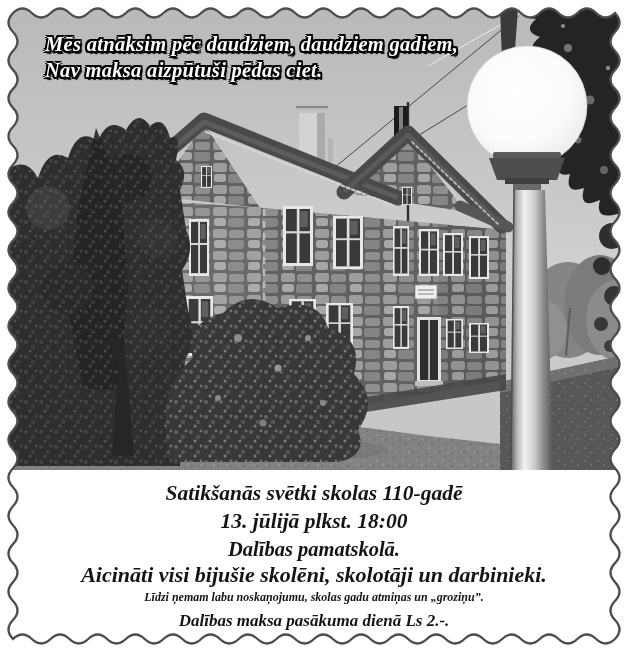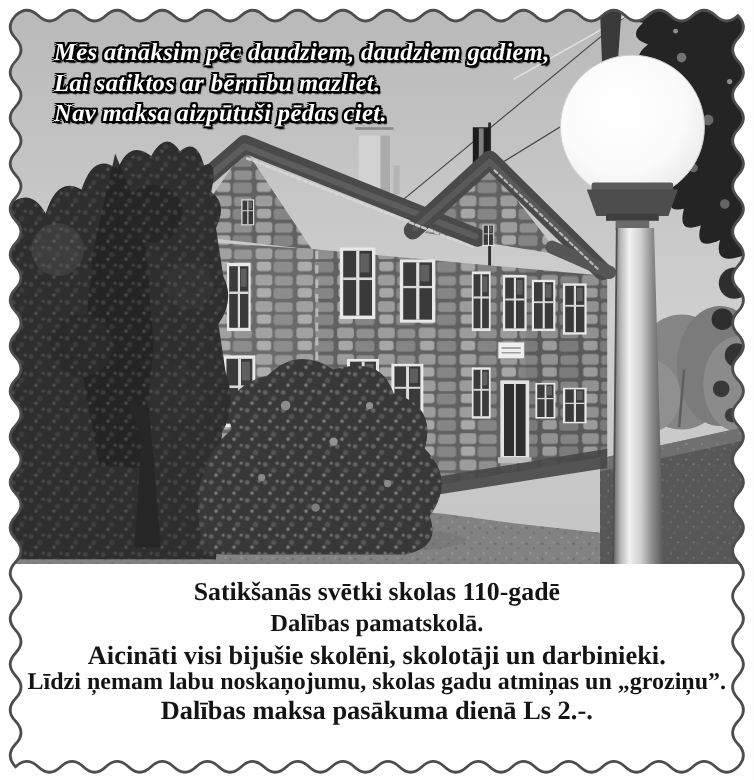--- a/index.html
+++ b/index.html
@@ -4,27 +4,27 @@
 <style>
   html,body{margin:0;padding:0;background:#ffffff;}
   body{width:628px;height:650px;overflow:hidden;font-family:"Liberation Serif",serif;}
   .card{position:relative;width:500px;height:650px;background:#ffffff;}
   .photo{position:absolute;left:8px;top:8px;width:612px;height:462px;background:#c7c7c7;}
   .photo svg{display:block;width:100%;height:100%;}
   .poem{position:absolute;left:37px;top:24px;line-height:25.5px;
         font-style:italic;font-weight:bold;font-size:20.5px;color:#ffffff;letter-spacing:.3px;
         text-shadow:-1.6px -1.6px 0 #000, 1.6px -1.6px 0 #000, -1.6px 1.6px 0 #000, 1.6px 1.6px 0 #000,
                     -1.9px 0 0 #000, 1.9px 0 0 #000, 0 -1.9px 0 #000, 0 1.9px 0 #000, 2px 2.5px 1px #000;}
-  .announcement{position:absolute;left:0;top:479px;width:628px;text-align:center;color:#141414;font-weight:bold;}
+  .announcement{position:absolute;left:0;top:479px;width:628px;text-align:center;color:#141414;font-weight:bold;font-style:italic;}
   .a1{font-size:21.5px;line-height:28px;}
   .a2{font-size:21.5px;line-height:29px;}
   .a3{font-size:20.5px;line-height:27px;}
   .a4{font-size:22px;line-height:23px;}
-  .a5{font-size:20px;line-height:23px;}
-  .a6{font-size:22px;line-height:23px;}
+  .a5{font-size:12px;line-height:23px;}
+  .a6{font-size:17px;line-height:23px;}
   .border-overlay{position:absolute;left:0;top:0;width:628px;height:650px;pointer-events:none;z-index:10;}
 </style>
 </head>
 <body>
 
 <div class="card">
 
   <div class="photo">
     <svg viewBox="0 0 612 462" preserveAspectRatio="none">
       <defs>
@@ -234,27 +234,27 @@
           <rect x="497" y="170" width="44" height="6" fill="#3f3f3f"></rect>
           <rect x="505" y="176" width="28" height="8" fill="#6a6a6a"></rect>
         </g>
         <path d="M506,182 L537,182 L545,462 L503,462 Z" fill="url(#poleGrad)"></path>
         <path d="M506,182 L503,462" stroke="#4f4f4f" stroke-width="1.5" fill="none"></path>
       </g>
     </svg>
 
     <div class="poem">
       <div>Mēs atnāksim pēc daudziem, daudziem gadiem,</div>
-      <div>Lai satiktos ar bērnību mazliet.</div>
       <div>Nav maksa aizpūtuši pēdas ciet.</div>
     </div>
   </div>
 
   <div class="announcement">
     <div class="a1">Satikšanās svētki skolas 110-gadē</div>
+    <div class="a2">13. jūlijā plkst. 18:00</div>
     <div class="a3">Dalības pamatskolā.</div>
     <div class="a4">Aicināti visi bijušie skolēni, skolotāji un darbinieki.</div>
     <div class="a5">Līdzi ņemam labu noskaņojumu, skolas gadu atmiņas un „groziņu”.</div>
     <div class="a6">Dalības maksa pasākuma dienā Ls 2.-.</div>
   </div>
 
   <svg class="border-overlay" width="628" height="650" viewBox="0 0 628 650">
     <path id="border-mask" fill="#ffffff" fill-rule="evenodd" d="M0,0H628V650H0Z M13,13Q22.40625,4 31.8125,13Q41.21875,22 50.625,13Q60.03125,4 69.4375,13Q78.84375,22 88.25,13Q97.65625,4 107.0625,13Q116.46875,22 125.875,13Q135.28125,4 144.6875,13Q154.09375,22 163.5,13Q172.90625,4 182.3125,13Q191.71875,22 201.125,13Q210.53125,4 219.9375,13Q229.34375,22 238.75,13Q248.15625,4 257.5625,13Q266.96875,22 276.375,13Q285.78125,4 295.1875,13Q304.59375,22 314,13Q323.40625,4 332.8125,13Q342.21875,22 351.625,13Q361.03125,4 370.4375,13Q379.84375,22 389.25,13Q398.65625,4 408.0625,13Q417.46875,22 426.875,13Q436.28125,4 445.6875,13Q455.09375,22 464.5,13Q473.90625,4 483.3125,13Q492.71875,22 502.125,13Q511.53125,4 520.9375,13Q530.34375,22 539.75,13Q549.15625,4 558.5625,13Q567.96875,22 577.375,13Q586.78125,4 596.1875,13Q605.59375,22 615,13Q624,22.484848484848484 615,31.96969696969697Q606,41.45454545454545 615,50.93939393939394Q624,60.42424242424242 615,69.9090909090909Q606,79.39393939393939 615,88.87878787878788Q624,98.36363636363636 615,107.84848484848484Q606,117.33333333333333 615,126.81818181818181Q624,136.3030303030303 615,145.78787878787878Q606,155.27272727272725 615,164.75757575757575Q624,174.24242424242425 615,183.72727272727272Q606,193.2121212121212 615,202.6969696969697Q624,212.1818181818182 615,221.66666666666666Q606,231.15151515151513 615,240.63636363636363Q624,250.12121212121212 615,259.6060606060606Q606,269.0909090909091 615,278.5757575757576Q624,288.060606060606 615,297.5454545454545Q606,307.030303030303 615,316.5151515151515Q624,326 615,335.4848484848485Q606,344.969696969697 615,354.4545454545455Q624,363.9393939393939 615,373.4242424242424Q606,382.9090909090909 615,392.3939393939394Q624,401.8787878787879 615,411.3636363636364Q606,420.8484848484849 615,430.33333333333337Q624,439.81818181818176 615,449.30303030303025Q606,458.78787878787875 615,468.27272727272725Q624,477.75757575757575 615,487.24242424242425Q606,496.72727272727275 615,506.21212121212125Q624,515.6969696969696 615,525.1818181818181Q606,534.6666666666666 615,544.1515151515151Q624,553.6363636363636 615,563.1212121212121Q606,572.6060606060606 615,582.0909090909091Q624,591.5757575757575 615,601.060606060606Q606,610.5454545454545 615,620.030303030303Q624,629.5151515151515 615,639Q605.59375,648 596.1875,639Q586.78125,630 577.375,639Q567.96875,648 558.5625,639Q549.15625,630 539.75,639Q530.34375,648 520.9375,639Q511.53125,630 502.125,639Q492.71875,648 483.3125,639Q473.90625,630 464.5,639Q455.09375,648 445.6875,639Q436.28125,630 426.875,639Q417.46875,648 408.0625,639Q398.65625,630 389.25,639Q379.84375,648 370.4375,639Q361.03125,630 351.625,639Q342.21875,648 332.8125,639Q323.40625,630 314,639Q304.59375,648 295.1875,639Q285.78125,630 276.375,639Q266.96875,648 257.5625,639Q248.15625,630 238.75,639Q229.34375,648 219.9375,639Q210.53125,630 201.125,639Q191.71875,648 182.3125,639Q172.90625,630 163.5,639Q154.09375,648 144.6875,639Q135.28125,630 125.875,639Q116.46875,648 107.0625,639Q97.65625,630 88.25,639Q78.84375,648 69.4375,639Q60.03125,630 50.625,639Q41.21875,648 31.8125,639Q22.40625,630 13,639Q4,629.5151515151515 13,620.030303030303Q22,610.5454545454545 13,601.060606060606Q4,591.5757575757575 13,582.090909090909Q22,572.6060606060606 13,563.1212121212121Q4,553.6363636363636 13,544.1515151515151Q22,534.6666666666666 13,525.1818181818181Q4,515.6969696969697 13,506.21212121212125Q22,496.72727272727275 13,487.24242424242425Q4,477.75757575757575 13,468.27272727272725Q22,458.78787878787875 13,449.30303030303025Q4,439.81818181818187 13,430.33333333333337Q22,420.8484848484849 13,411.3636363636364Q4,401.8787878787879 13,392.3939393939394Q22,382.9090909090909 13,373.4242424242424Q4,363.939393939394 13,354.4545454545455Q22,344.969696969697 13,335.4848484848485Q4,326 13,316.5151515151515Q22,307.030303030303 13,297.5454545454545Q4,288.0606060606061 13,278.5757575757576Q22,269.0909090909091 13,259.6060606060606Q4,250.12121212121212 13,240.63636363636365Q22,231.15151515151513 13,221.66666666666666Q4,212.1818181818182 13,202.69696969696972Q22,193.21212121212125 13,183.72727272727278Q4,174.24242424242425 13,164.75757575757578Q22,155.27272727272725 13,145.78787878787878Q4,136.3030303030303 13,126.81818181818184Q22,117.33333333333339 13,107.8484848484849Q4,98.36363636363639 13,88.8787878787879Q22,79.39393939393939 13,69.9090909090909Q4,60.42424242424251 13,50.93939393939402Q22,41.45454545454551 13,31.969696969697026Q4,22.484848484848513 13,13.000000000000028Z"></path>
     <path id="border-line" fill="none" stroke="#4d4d4d" stroke-width="2.3" d="M13,13Q22.40625,4 31.8125,13Q41.21875,22 50.625,13Q60.03125,4 69.4375,13Q78.84375,22 88.25,13Q97.65625,4 107.0625,13Q116.46875,22 125.875,13Q135.28125,4 144.6875,13Q154.09375,22 163.5,13Q172.90625,4 182.3125,13Q191.71875,22 201.125,13Q210.53125,4 219.9375,13Q229.34375,22 238.75,13Q248.15625,4 257.5625,13Q266.96875,22 276.375,13Q285.78125,4 295.1875,13Q304.59375,22 314,13Q323.40625,4 332.8125,13Q342.21875,22 351.625,13Q361.03125,4 370.4375,13Q379.84375,22 389.25,13Q398.65625,4 408.0625,13Q417.46875,22 426.875,13Q436.28125,4 445.6875,13Q455.09375,22 464.5,13Q473.90625,4 483.3125,13Q492.71875,22 502.125,13Q511.53125,4 520.9375,13Q530.34375,22 539.75,13Q549.15625,4 558.5625,13Q567.96875,22 577.375,13Q586.78125,4 596.1875,13Q605.59375,22 615,13Q624,22.484848484848484 615,31.96969696969697Q606,41.45454545454545 615,50.93939393939394Q624,60.42424242424242 615,69.9090909090909Q606,79.39393939393939 615,88.87878787878788Q624,98.36363636363636 615,107.84848484848484Q606,117.33333333333333 615,126.81818181818181Q624,136.3030303030303 615,145.78787878787878Q606,155.27272727272725 615,164.75757575757575Q624,174.24242424242425 615,183.72727272727272Q606,193.2121212121212 615,202.6969696969697Q624,212.1818181818182 615,221.66666666666666Q606,231.15151515151513 615,240.63636363636363Q624,250.12121212121212 615,259.6060606060606Q606,269.0909090909091 615,278.5757575757576Q624,288.060606060606 615,297.5454545454545Q606,307.030303030303 615,316.5151515151515Q624,326 615,335.4848484848485Q606,344.969696969697 615,354.4545454545455Q624,363.9393939393939 615,373.4242424242424Q606,382.9090909090909 615,392.3939393939394Q624,401.8787878787879 615,411.3636363636364Q606,420.8484848484849 615,430.33333333333337Q624,439.81818181818176 615,449.30303030303025Q606,458.78787878787875 615,468.27272727272725Q624,477.75757575757575 615,487.24242424242425Q606,496.72727272727275 615,506.21212121212125Q624,515.6969696969696 615,525.1818181818181Q606,534.6666666666666 615,544.1515151515151Q624,553.6363636363636 615,563.1212121212121Q606,572.6060606060606 615,582.0909090909091Q624,591.5757575757575 615,601.060606060606Q606,610.5454545454545 615,620.030303030303Q624,629.5151515151515 615,639Q605.59375,648 596.1875,639Q586.78125,630 577.375,639Q567.96875,648 558.5625,639Q549.15625,630 539.75,639Q530.34375,648 520.9375,639Q511.53125,630 502.125,639Q492.71875,648 483.3125,639Q473.90625,630 464.5,639Q455.09375,648 445.6875,639Q436.28125,630 426.875,639Q417.46875,648 408.0625,639Q398.65625,630 389.25,639Q379.84375,648 370.4375,639Q361.03125,630 351.625,639Q342.21875,648 332.8125,639Q323.40625,630 314,639Q304.59375,648 295.1875,639Q285.78125,630 276.375,639Q266.96875,648 257.5625,639Q248.15625,630 238.75,639Q229.34375,648 219.9375,639Q210.53125,630 201.125,639Q191.71875,648 182.3125,639Q172.90625,630 163.5,639Q154.09375,648 144.6875,639Q135.28125,630 125.875,639Q116.46875,648 107.0625,639Q97.65625,630 88.25,639Q78.84375,648 69.4375,639Q60.03125,630 50.625,639Q41.21875,648 31.8125,639Q22.40625,630 13,639Q4,629.5151515151515 13,620.030303030303Q22,610.5454545454545 13,601.060606060606Q4,591.5757575757575 13,582.090909090909Q22,572.6060606060606 13,563.1212121212121Q4,553.6363636363636 13,544.1515151515151Q22,534.6666666666666 13,525.1818181818181Q4,515.6969696969697 13,506.21212121212125Q22,496.72727272727275 13,487.24242424242425Q4,477.75757575757575 13,468.27272727272725Q22,458.78787878787875 13,449.30303030303025Q4,439.81818181818187 13,430.33333333333337Q22,420.8484848484849 13,411.3636363636364Q4,401.8787878787879 13,392.3939393939394Q22,382.9090909090909 13,373.4242424242424Q4,363.939393939394 13,354.4545454545455Q22,344.969696969697 13,335.4848484848485Q4,326 13,316.5151515151515Q22,307.030303030303 13,297.5454545454545Q4,288.0606060606061 13,278.5757575757576Q22,269.0909090909091 13,259.6060606060606Q4,250.12121212121212 13,240.63636363636365Q22,231.15151515151513 13,221.66666666666666Q4,212.1818181818182 13,202.69696969696972Q22,193.21212121212125 13,183.72727272727278Q4,174.24242424242425 13,164.75757575757578Q22,155.27272727272725 13,145.78787878787878Q4,136.3030303030303 13,126.81818181818184Q22,117.33333333333339 13,107.8484848484849Q4,98.36363636363639 13,88.8787878787879Q22,79.39393939393939 13,69.9090909090909Q4,60.42424242424251 13,50.93939393939402Q22,41.45454545454551 13,31.969696969697026Q4,22.484848484848513 13,13.000000000000028Z"></path>
   </svg>

